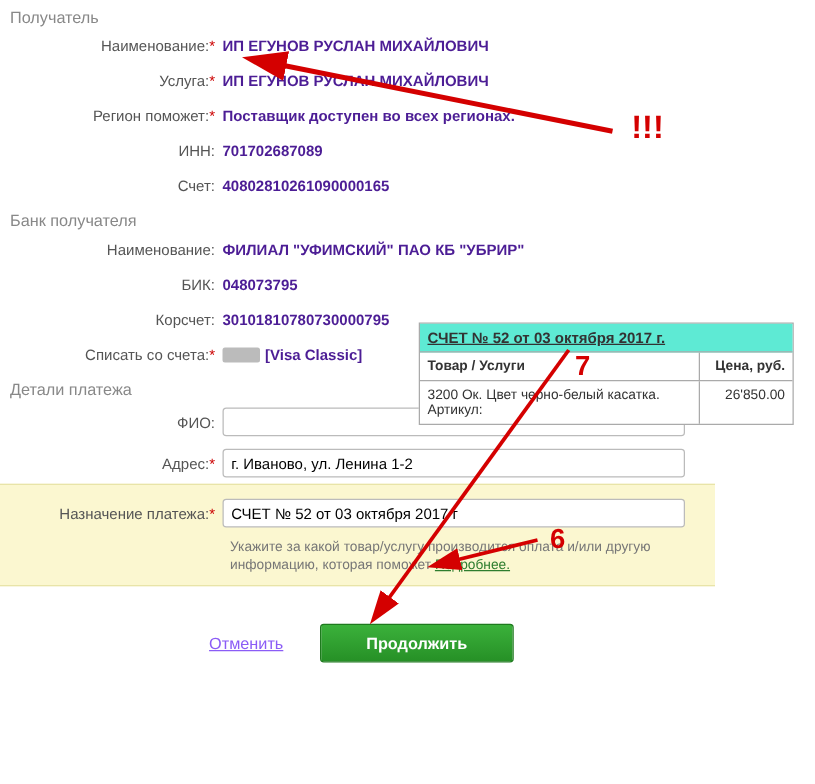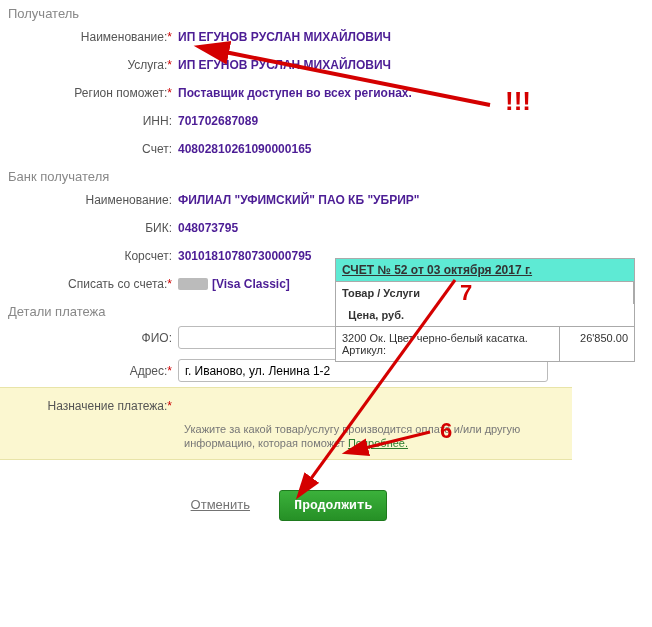--- a/index.html
+++ b/index.html
@@ -77,39 +77,38 @@
     border-radius: 2px;
     height: 12px;
     width: 30px;
     display: inline-block;
   }
   .buttons {
     padding: 30px 0 12px 0;
     text-align: center;
   }
   .btn-cancel {
-    color: #737373;
+    color: #8b5cf6;
     text-decoration: underline;
     background: none;
     border: none;
     font-size: 13px;
     cursor: pointer;
     margin-right: 20px;
   }
   .btn-continue {
     background: #2e9b2e;
     background: linear-gradient(#3bb13b, #269026);
     color: #fff;
     border: 1px solid #1e7a1e;
     border-radius: 3px;
-    padding: 7px 14px;
+    padding: 7px 36px;
     font-size: 13px;
     font-weight: bold;
     cursor: pointer;
-    font-family: Liberation Mono, monospace;
   }
   
   .invoice {
     position: absolute;
     left: 335px;
     top: 258px;
     width: 300px;
     background: #fff;
     border: 1px solid #aaa;
     font-size: 11px;
@@ -119,21 +118,21 @@
     border-bottom: 1px solid #aaa;
     padding: 4px 6px;
     font-weight: bold;
     font-size: 12px;
     text-decoration: underline;
   }
   .inv-row { display: flex; border-bottom: 1px solid #aaa; }
   .inv-row:last-child { border-bottom: none; }
   .inv-c1 { flex: 1; padding: 5px 6px; border-right: 1px solid #aaa; }
   .inv-c2 { width: 74px; padding: 5px 6px; text-align: right; }
-  .inv-hrow { font-weight: bold; flex-direction: column; }
+  .inv-hrow { font-weight: bold; }
   
   .anno { position: absolute; left: 0; top: 0; width: 652px; height: 627px; pointer-events: none; }
   .anno text { font-family: Arial; font-weight: bold; }
 </style>
 </head>
 <body>
 
 <div class="wrap">
 
   <div class="section-title">Получатель</div>
@@ -196,20 +195,21 @@
   </div>
 
   <div class="row row-narrow">
     <div class="label"><span>Адрес:</span><span class="req">*</span></div>
     <input class="input" value="г. Иваново, ул. Ленина 1-2" style="">
   </div>
 
   <div class="purpose-block">
     <div class="row row-narrow">
       <div class="label"><span>Назначение платежа:</span><span class="req">*</span></div>
+      <input class="input" value="СЧЕТ № 52 от 03 октября 2017 г" style="">
     </div>
     <div class="hint">
       <span>Укажите за какой товар/услугу производится оплата и/или другую информацию, которая поможет </span><a href="#">Подробнее.</a>
     </div>
   </div>
 
   <div class="buttons">
     <button class="btn-cancel">Отменить</button>
     <button class="btn-continue">Продолжить</button>
   </div>

